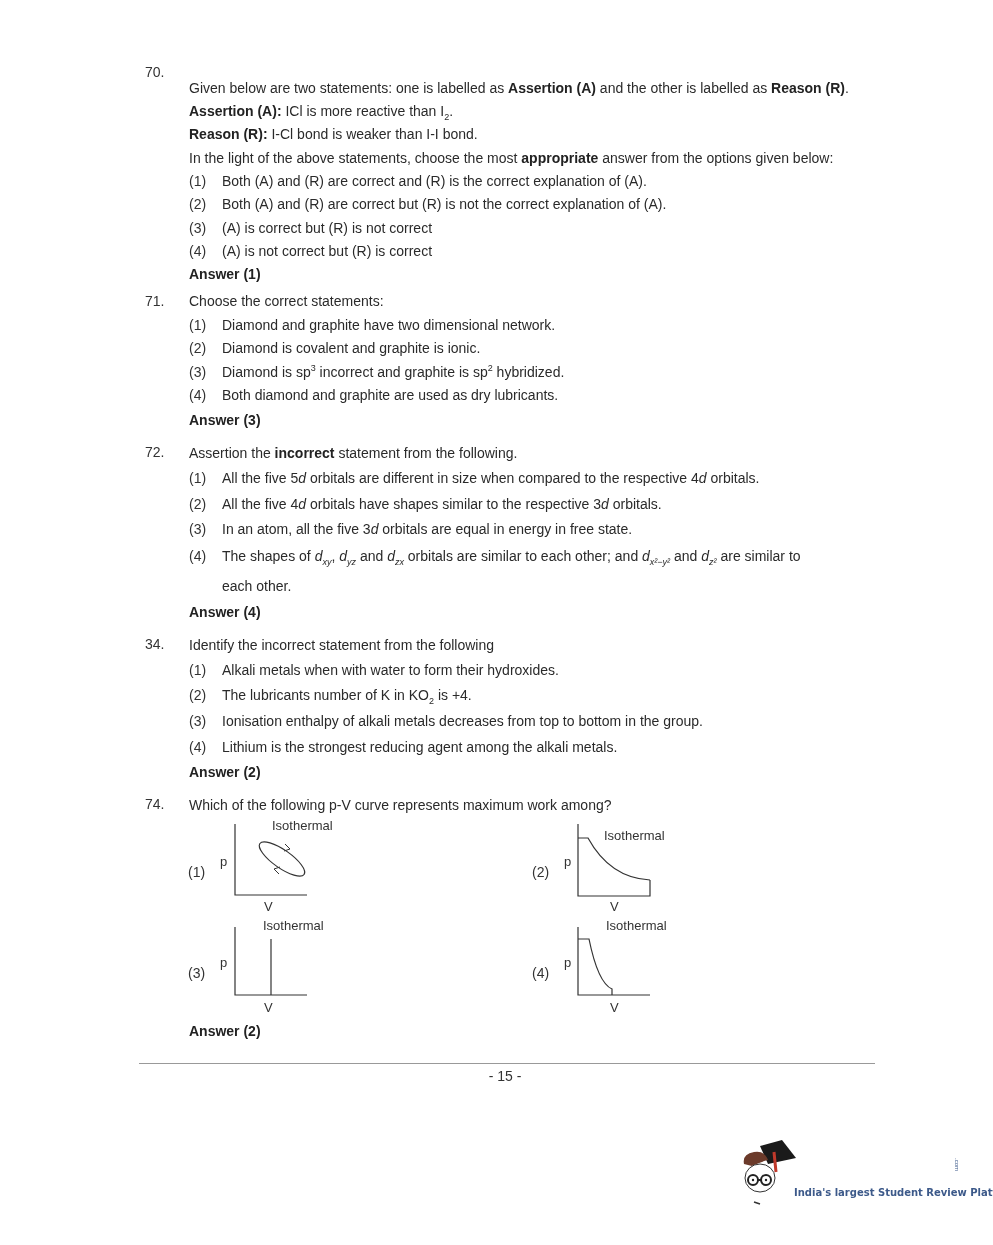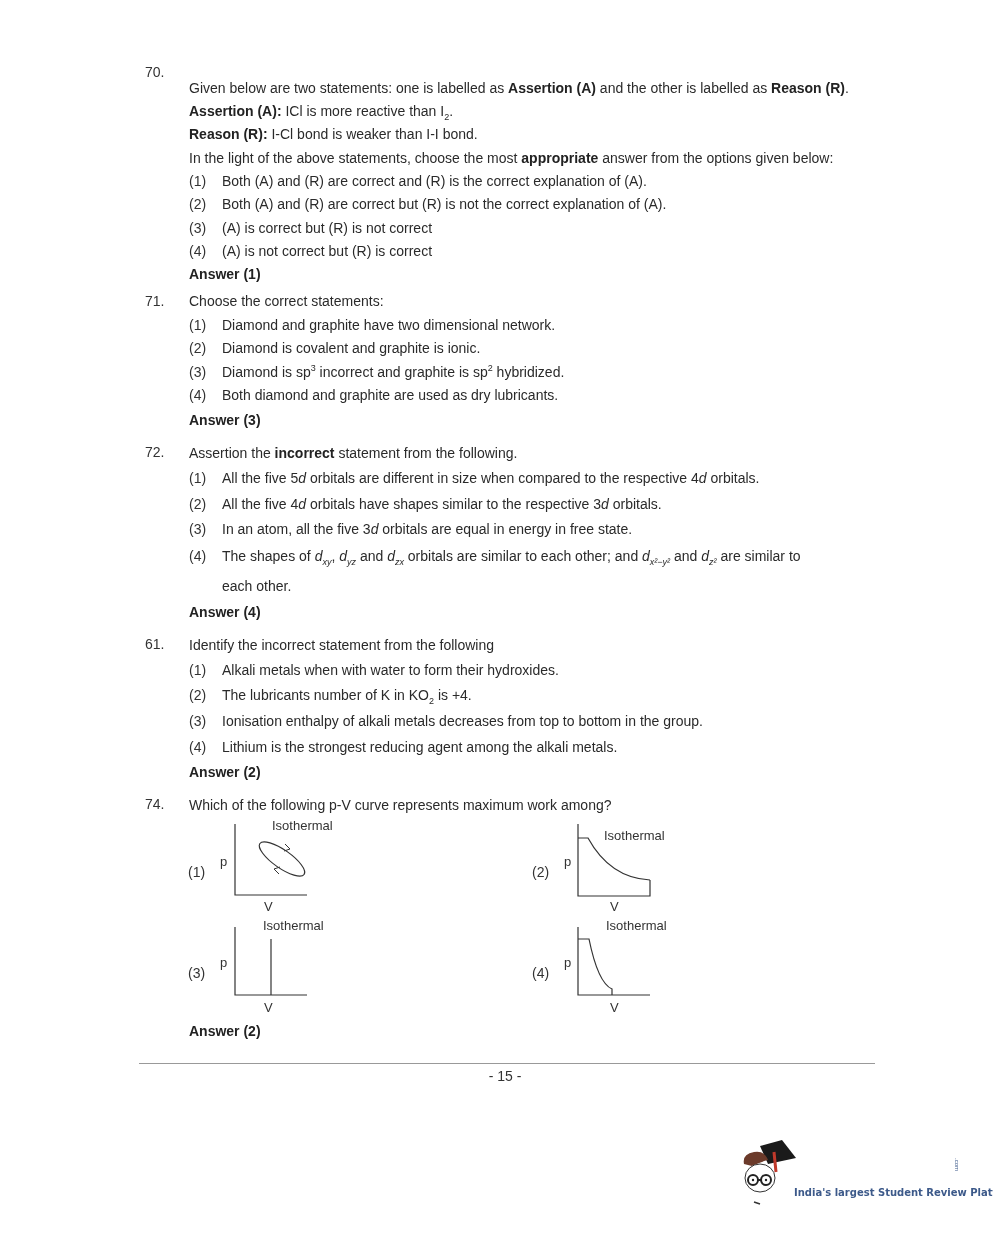--- a/index.html
+++ b/index.html
@@ -73,21 +73,21 @@
   <div class="opt" style="top:496px"><span class="n">(2)</span><span>All the five 4</span><i>d</i><span> orbitals have shapes similar to the respective 3</span><i>d</i><span> orbitals.</span></div>
   <div class="opt" style="top:521px"><span class="n">(3)</span><span>In an atom, all the five 3</span><i>d</i><span> orbitals are equal in energy in free state.</span></div>
   <div class="opt" style="top:548px; width:680px; display:flex; justify-content:space-between;">
     <span><span class="n">(4)</span><span>The shapes of </span><i>d</i><sub><i>xy</i></sub><span>, </span><i>d</i><sub><i>yz</i></sub><span> and </span><i>d</i><sub><i>zx</i></sub><span> orbitals are similar to each other; and </span><i>d</i><sub><i>x²−y²</i></sub><span> and </span><i>d</i><sub><i>z²</i></sub><span> are similar to</span></span>
   </div>
   <div class="opt" style="top:578px; left:222px">each other.</div>
   <div class="ans" style="top:604px">Answer (4)</div>
 </div>
 
 <div class="q">
-  <span class="qnum" style="top:636px">61.</span>
+  <span class="qnum" style="top:636px">34.</span>
   <div class="line" style="top:637px">Identify the incorrect statement from the following</div>
   <div class="opt" style="top:662px"><span class="n">(1)</span><span>Alkali metals when with water to form their hydroxides.</span></div>
   <div class="opt" style="top:687px"><span class="n">(2)</span><span>The lubricants number of K in KO</span><sub>2</sub><span> is +4.</span></div>
   <div class="opt" style="top:713px"><span class="n">(3)</span><span>Ionisation enthalpy of alkali metals decreases from top to bottom in the group.</span></div>
   <div class="opt" style="top:739px"><span class="n">(4)</span><span>Lithium is the strongest reducing agent among the alkali metals.</span></div>
   <div class="ans" style="top:764px">Answer (2)</div>
 </div>
 
 <div class="q">
   <span class="qnum" style="top:796px">74.</span>

